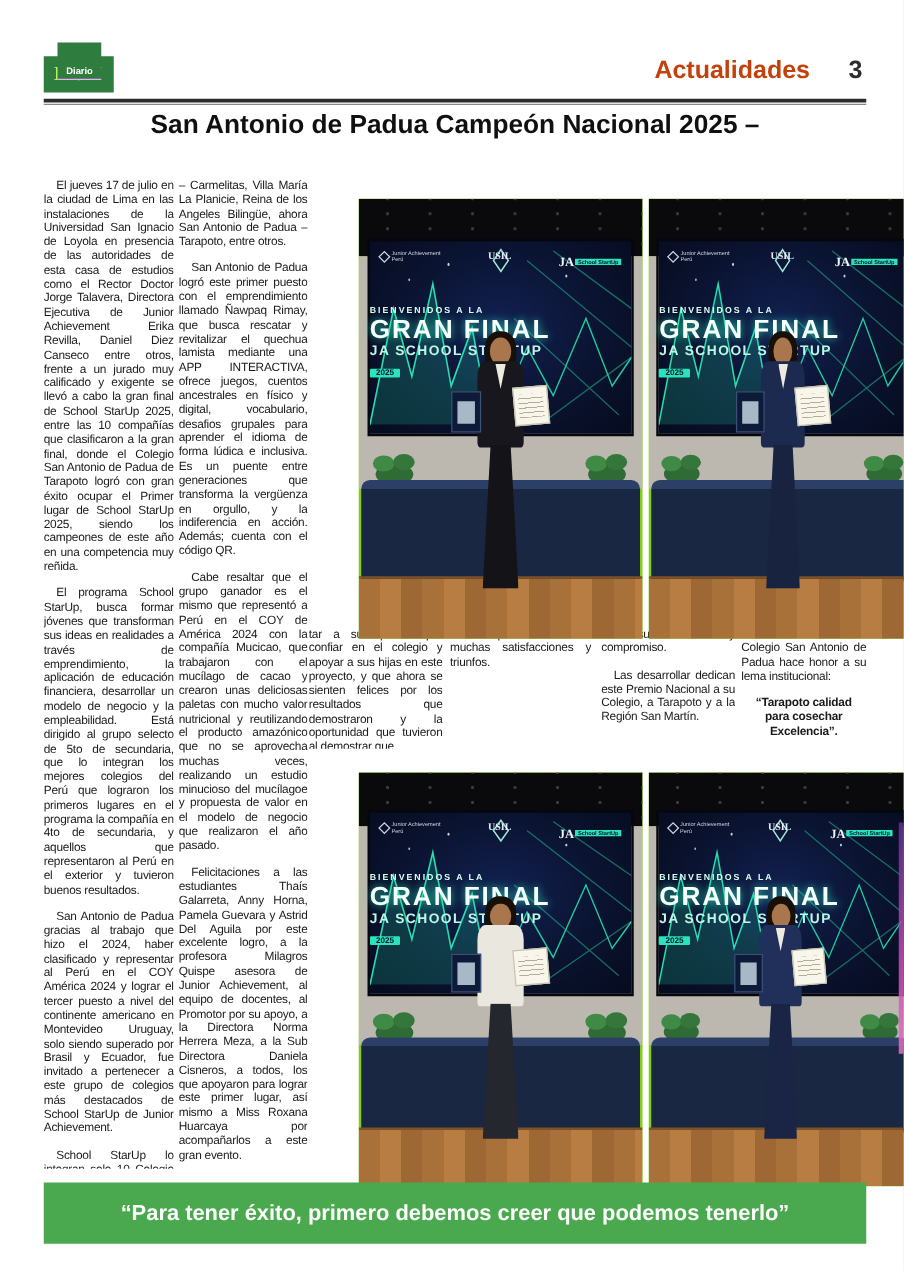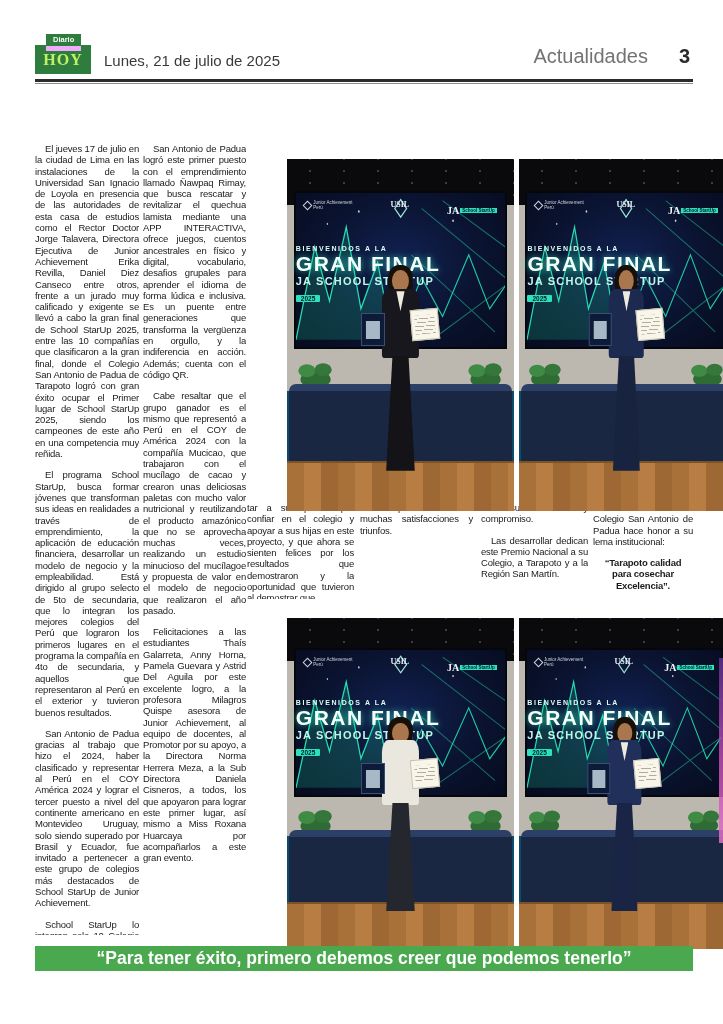--- a/index.html
+++ b/index.html
@@ -7,43 +7,43 @@
     position:relative; width:723px; height:1024px; margin:0 auto;
     background:#ffffff; font-family:"Liberation Sans", sans-serif; color:#1c1c1c;
     overflow:hidden;
   }
   
   .logo { position:absolute; left:35px; top:45px; width:56px; height:29px;
     background:#2e7d3e; display:flex; align-items:center; justify-content:center; }
   .logo-main { color:#bef264; font-family:"Liberation Serif", serif; font-weight:bold;
     font-size:16px; letter-spacing:1px; }
   .logo-tab { position:absolute; left:11px; top:-11px; background:#2e7d3e; color:#fff;
-    font-size:7.5px; font-weight:bold; padding:1px 7px 2px; border-bottom:5px solid #f0abfc; }
+    font-size:7.5px; font-weight:bold; padding:18px 7px 2px; border-bottom:1px solid #f0abfc; }
   .date { position:absolute; left:104px; top:52px; font-size:15px; color:#3a3a3a; }
-  .section { position:absolute; right:75px; top:45px; font-size:20px; font-weight:normal; color:#737373; }
+  .section { position:absolute; right:75px; top:45px; font-size:20px; font-weight:bold; color:#c2410c; }
   .pagenum { position:absolute; right:33px; top:45px; font-size:20px; font-weight:bold; color:#2b2b2b; }
   .rule { position:absolute; left:35px; top:79px; width:658px; height:5px;
     border-top:3px solid #2c2c2c; border-bottom:1px solid #8a8a8a; box-sizing:border-box; }
   
   .headline { position:absolute; left:35px; top:88px; width:658px; text-align:center;
     font-size:21px; font-weight:bold; color:#101010; line-height:24.5px; margin:0; }
   
   .col { position:absolute; font-size:9.5px; line-height:11.3px; letter-spacing:-0.2px;
     text-align:justify; overflow:hidden; color:#1a1a1a; }
   .col p { margin:0 0 10px 0; }
   .col p.ind { text-indent:10px; }
   #col1 { left:35px;  top:143px; width:104px; height:792px; }
   #col2 { left:143px; top:143px; width:103px; height:792px; }
   #col3 { left:247px; top:502px; width:107px; height:97px; }
   #col4 { left:360px; top:502px; width:113px; height:97px; }
   #col5 { left:481px; top:502px; width:107px; height:97px; }
   #col6 { left:593px; top:502px; width:100px; height:97px; }
   .motto { font-weight:bold; text-align:center; white-space:pre-line; text-indent:0; }
   
-  .photo { position:absolute; overflow:hidden; background:#0c4a6e; }
+  .photo { position:absolute; overflow:hidden; background:#84cc16; }
   #photo1 { left:247px; top:143px; width:227px; height:352px; --suit:#17171d; --pants:#131318; }
   #photo2 { left:479px; top:143px; width:215px; height:352px; --suit:#1c2a50; --pants:#17233f; }
   #photo3 { left:247px; top:602px; width:227px; height:331px; --suit:#eae7de; --pants:#24282e; }
   #photo4 { left:479px; top:602px; width:211px; height:331px; --suit:#20305a; --pants:#1a2545; }
   .ph-ceiling { position:absolute; left:0; right:0; top:0; height:13%; background:#0a0a0d;
     background-image:radial-gradient(circle, #3c3c44 1px, transparent 1.4px);
     background-size:34px 12px; background-position:6px 6px; }
   .ph-wall { position:absolute; left:0; right:0; top:13%; height:53%; background:#bcb8b0; }
   .ph-screen { position:absolute; left:3%; right:3%; top:9%; height:45%;
     background:radial-gradient(ellipse at 50% 45%, #122152 0%, #0a1330 55%, #060b1e 100%);
@@ -89,48 +89,49 @@
   .pr-cert::after { content:""; position:absolute; inset:18% 12%;
     background:repeating-linear-gradient(180deg, transparent 0 3px, #b4ad95 3px 3.8px); }
   .pr-award { position:absolute; top:22%; left:-8%; width:32%; height:14%;
     background:#0e1b38; border:1px solid #3a5078; }
   .pr-award::after { content:""; position:absolute; inset:20%; background:#a7b8c6; }
   .pr-legs { position:absolute; top:41%; left:29%; width:42%; height:52%;
     background:var(--pants); clip-path:polygon(22% 0, 78% 0, 100% 100%, 0 100%); }
   .ph-strip { position:absolute; right:0; top:12%; width:5%; height:56%;
     background:linear-gradient(180deg,#5f2f8f,#c44fb5 60%,#e070c5); opacity:0.85; }
   
-  .banner { position:absolute; left:35px; top:946px; width:658px; height:25px;
+  .banner { position:absolute; left:35px; top:946px; width:658px; height:49px;
     background:#4aa94e; display:flex; align-items:center; justify-content:center;
     color:#ffffff; font-weight:bold; font-size:17.5px; }
 </style>
 </head>
 <body>
 
 <div class="page">
 
   <div class="logo">
     <span class="logo-tab">Diario</span>
     <span class="logo-main">HOY</span>
   </div>
-  <div class="date">Lunes, 21 de julio de 2025</div>
   <div class="section">Actualidades</div>
   <div class="pagenum">3</div>
   <div class="rule"></div>
 
   <h1 class="headline">
+    <span style="display:block">San Antonio de Padua Campeón Nacional 2025 –</span>
   </h1>
 
   <div class="col" id="col1">
     <p class="ind">El jueves 17 de julio en la ciudad de Lima en las instalaciones de la Universidad San Ignacio de Loyola en presencia de las autoridades de esta casa de estudios como el Rector Doctor Jorge Talavera, Directora Ejecutiva de Junior Achievement Erika Revilla, Daniel Diez Canseco entre otros, frente a un jurado muy calificado y exigente se llevó a cabo la gran final de School StarUp 2025, entre las 10 compañías que clasificaron a la gran final, donde el Colegio San Antonio de Padua de Tarapoto logró con gran éxito ocupar el Primer lugar de School StarUp 2025, siendo los campeones de este año en una competencia muy reñida.</p>
     <p class="ind">El programa School StarUp, busca formar jóvenes que transforman sus ideas en realidades a través de emprendimiento, la aplicación de educación financiera, desarrollar un modelo de negocio y la empleabilidad. Está dirigido al grupo selecto de 5to de secundaria, que lo integran los mejores colegios del Perú que lograron los primeros lugares en el programa la compañía en 4to de secundaria, y aquellos que representaron al Perú en el exterior y tuvieron buenos resultados.</p>
     <p class="ind">San Antonio de Padua gracias al trabajo que hizo el 2024, haber clasificado y representar al Perú en el COY América 2024 y lograr el tercer puesto a nivel del continente americano en Montevideo Uruguay, solo siendo superado por Brasil y Ecuador, fue invitado a pertenecer a este grupo de colegios más destacados de School StarUp de Junior Achievement.</p>
     <p class="ind">School StarUp lo integran solo 10 Colegio como Santa María Marianistas, Abraham Lincoln, Clemente Altaus, COAR de Lima, Nuestra Señora del Carmen</p>
   </div>
   <div class="col" id="col2">
+    <p>– Carmelitas, Villa María La Planicie, Reina de los Angeles Bilingüe, ahora San Antonio de Padua – Tarapoto, entre otros.</p>
     <p class="ind">San Antonio de Padua logró este primer puesto con el emprendimiento llamado Ñawpaq Rimay, que busca rescatar y revitalizar el quechua lamista mediante una APP INTERACTIVA, ofrece juegos, cuentos ancestrales en físico y digital, vocabulario, desafios grupales para aprender el idioma de forma lúdica e inclusiva. Es un puente entre generaciones que transforma la vergüenza en orgullo, y la indiferencia en acción. Además; cuenta con el código QR.</p>
     <p class="ind">Cabe resaltar que el grupo ganador es el mismo que representó a Perú en el COY de América 2024 con la compañía Mucicao, que trabajaron con el mucílago de cacao y crearon unas deliciosas paletas con mucho valor nutricional y reutilizando el producto amazónico que no se aprovecha muchas veces, realizando un estudio minucioso del mucílagoe y propuesta de valor en el modelo de negocio que realizaron el año pasado.</p>
     <p class="ind">Felicitaciones a las estudiantes Thaís Galarreta, Anny Horna, Pamela Guevara y Astrid Del Aguila por este excelente logro, a la profesora Milagros Quispe asesora de Junior Achievement, al equipo de docentes, al Promotor por su apoyo, a la Directora Norma Herrera Meza, a la Sub Directora Daniela Cisneros, a todos, los que apoyaron para lograr este primer lugar, así mismo a Miss Roxana Huarcaya por acompañarlos a este gran evento.</p>
 
   </div>
   <div class="col" id="col3">
     <p>tar a sus padres por confiar en el colegio y apoyar a sus hijas en este proyecto, y que ahora se sienten felices por los resultados que demostraron y la oportunidad que tuvieron al demostrar que</p>
   </div>
   <div class="col" id="col4">
     <p>son capaces de dar muchas satisfacciones y triunfos.</p>

